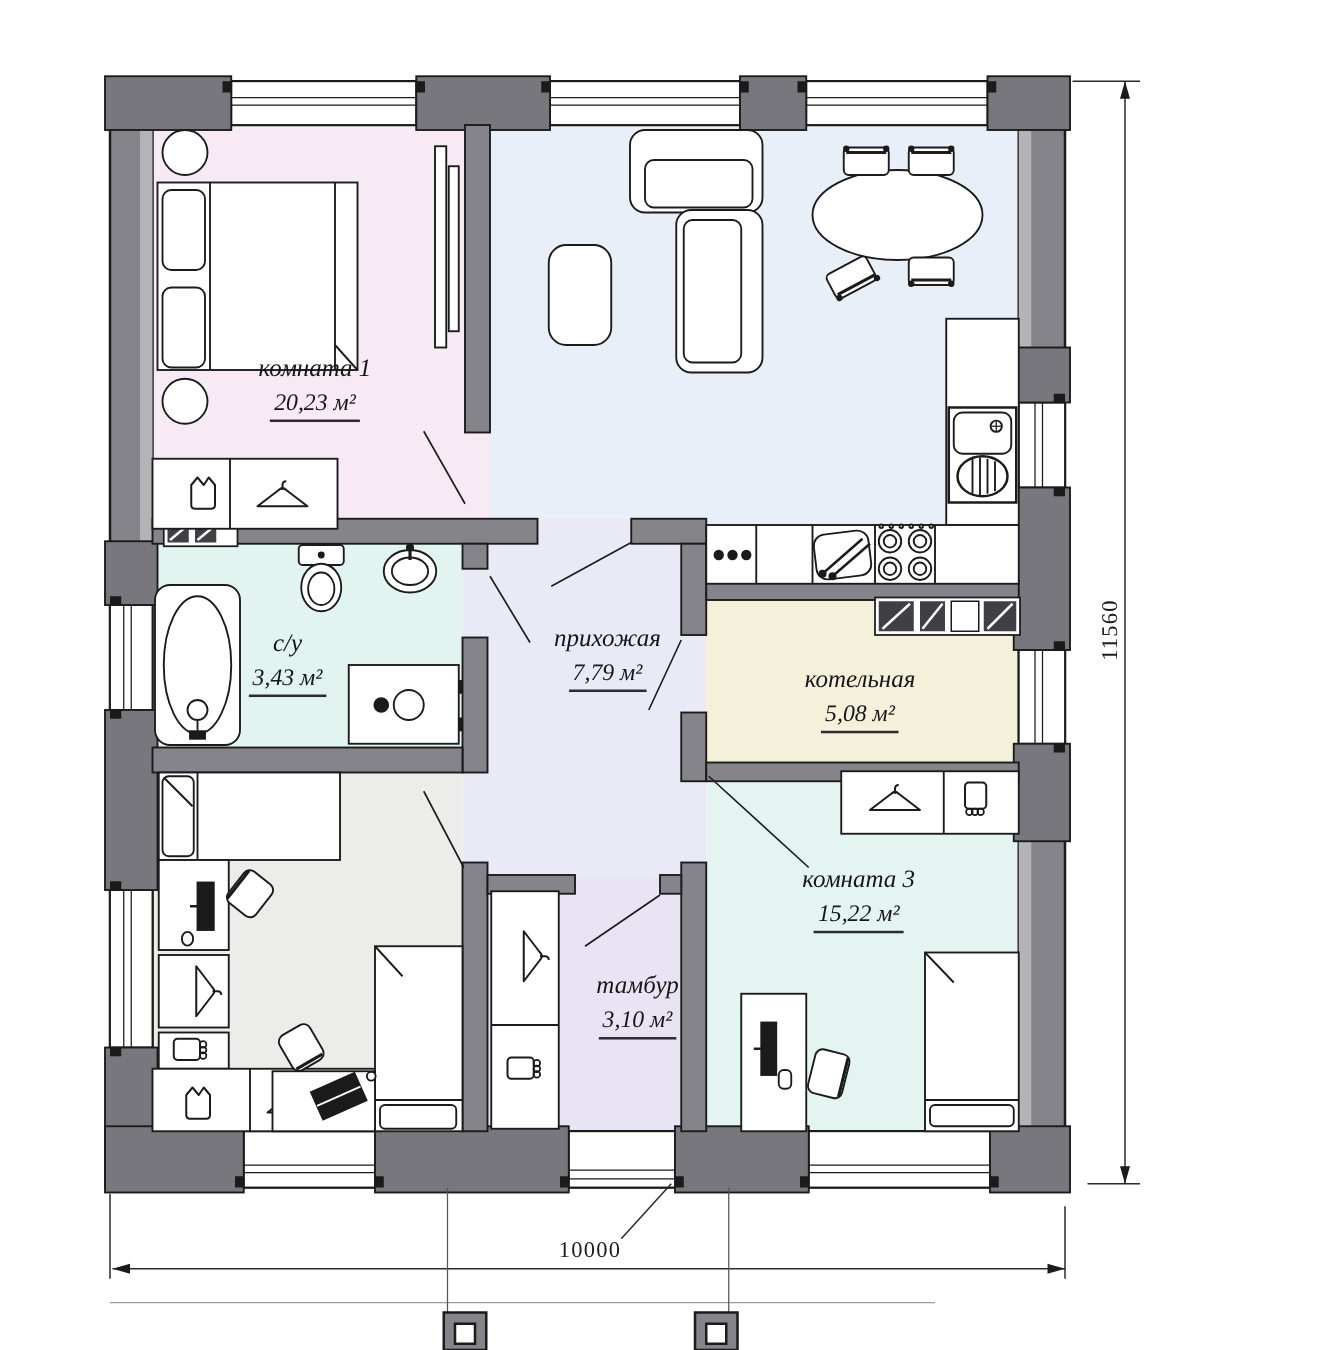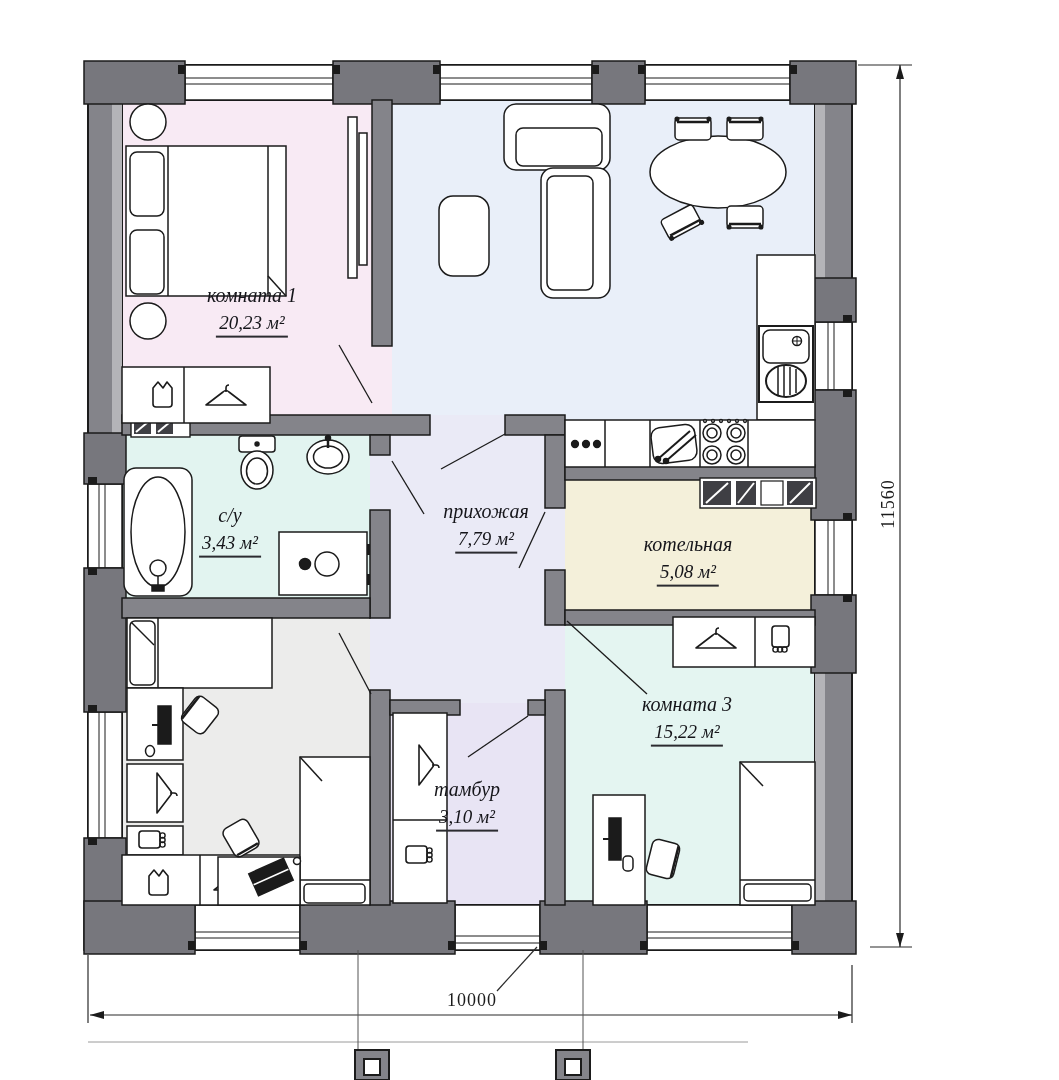--- a/index.html
+++ b/index.html
@@ -466,21 +466,21 @@
     <span class="rarea">3,43 м²</span>
   </div>
   <div class="room-label" style="left:486px;top:526px">
     <span class="rname">прихожая</span>
     <span class="rarea">7,79 м²</span>
   </div>
   <div class="room-label" style="left:688px;top:559px">
     <span class="rname">котельная</span>
     <span class="rarea">5,08 м²</span>
   </div>
-  <div class="room-label" style="left:467px;top:804px">
+  <div class="room-label" style="left:510px;top:804px">
     <span class="rname">тамбур</span>
     <span class="rarea">3,10 м²</span>
   </div>
   <div class="room-label" style="left:687px;top:719px">
     <span class="rname">комната 3</span>
     <span class="rarea">15,22 м²</span>
   </div>
 
   <div class="dim-label" style="left:472px;top:1000px">10000</div>
   <div class="dim-label vert" style="left:888px;top:504px">11560</div>

